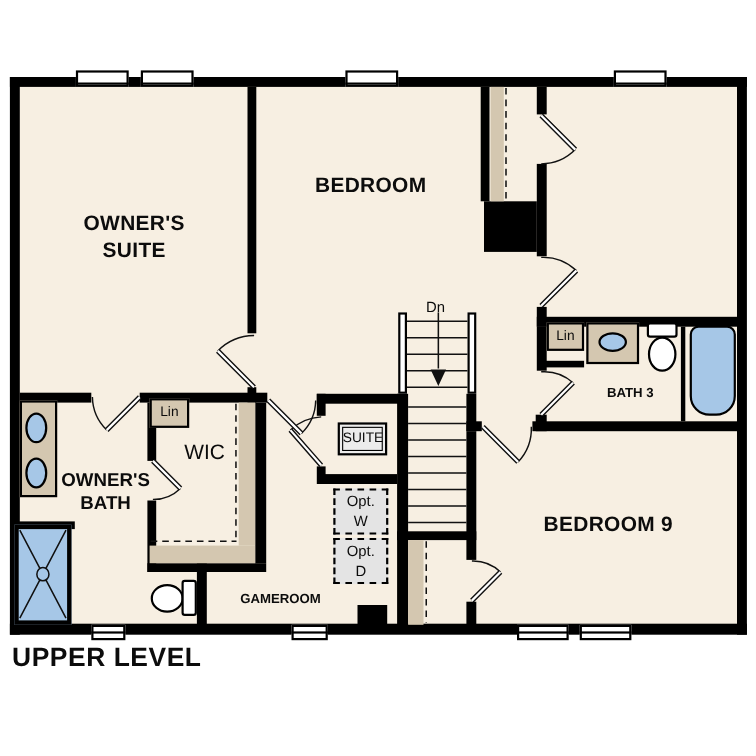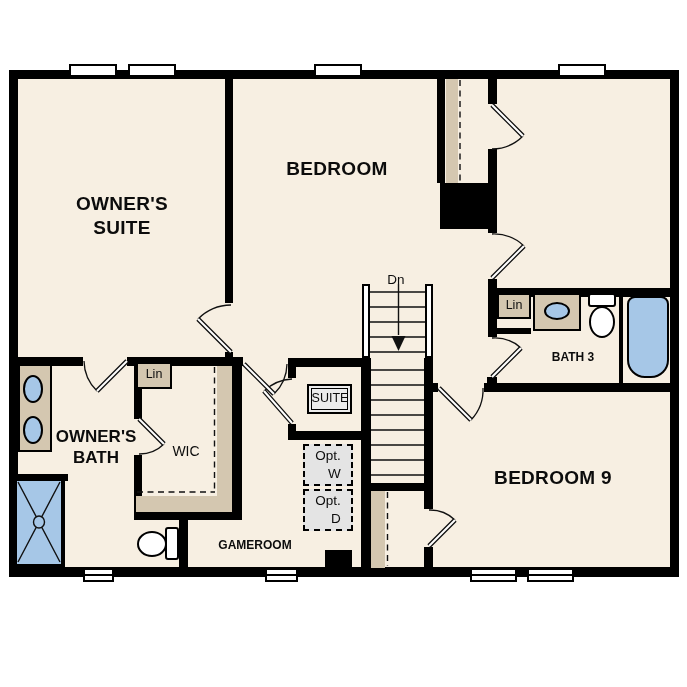--- a/index.html
+++ b/index.html
@@ -24,21 +24,21 @@
   .furnbox{position:absolute;background:#ececec;border:2px solid #000;box-sizing:border-box;}
   .furnbox .inner{position:absolute;inset:2px;border:1px solid #000;}
   
   .win{position:absolute;background:#fff;border:2px solid #000;box-sizing:border-box;}
   .win .sash{position:absolute;left:-2px;right:-2px;height:0;border-top:2px solid #000;}
   
   .lbl{position:absolute;transform:translate(-50%,-50%);color:#0c0c0c;white-space:pre-line;
        text-align:center;font-weight:bold;line-height:1.25;}
   .room{font-size:19px;letter-spacing:.3px;}
   .small-bold{font-size:12px;}
-  .plain{font-weight:400;text-align:right;}
+  .plain{font-weight:400;}
   #level-title{position:absolute;left:11px;top:584px;font-size:24px;font-weight:bold;
        color:#0c0c0c;letter-spacing:.5px;}
   svg.overlay{position:absolute;left:0;top:0;pointer-events:none;}
 </style>
 </head>
 <body>
 
 <div id="stage">
 
   <div class="floor" style="left:13px;top:74px;width:662px;height:498px"></div>
@@ -170,26 +170,27 @@
       <ellipse cx="39" cy="522" rx="5.5" ry="6" fill="#a6c7e7"></ellipse>
     </g>
   </svg>
 
   <div class="lbl room" style="left:122px;top:216px">OWNER'S
 SUITE</div>
   <div class="lbl room" style="left:337px;top:169px">BEDROOM</div>
   <div class="lbl room" style="left:553px;top:478px">BEDROOM 9</div>
   <div class="lbl" style="left:96px;top:447px;font-size:17px">OWNER'S
 BATH</div>
-  <div class="lbl plain" style="left:186px;top:452px;font-size:14px">WIC</div>
+  <div class="lbl plain" style="left:186px;top:412px;font-size:19px">WIC</div>
   <div class="lbl small-bold" style="left:255px;top:545px">GAMEROOM</div>
   <div class="lbl small-bold" style="left:573px;top:357px">BATH 3</div>
   <div class="lbl plain" style="left:396px;top:280px;font-size:13.5px">Dn</div>
   <div class="lbl plain" style="left:154px;top:375px;font-size:12.5px">Lin</div>
   <div class="lbl plain" style="left:514px;top:306px;font-size:12.5px">Lin</div>
   <div class="lbl plain" style="left:330px;top:399px;font-size:12.5px">SUITE</div>
   <div class="lbl plain" style="left:328px;top:465px;font-size:13.5px;line-height:1.3">Opt.
 W</div>
   <div class="lbl plain" style="left:328px;top:510px;font-size:13.5px;line-height:1.3">Opt.
 D</div>
 
+  <div id="level-title">UPPER LEVEL</div>
 
 </div>
 
 </body></html>

